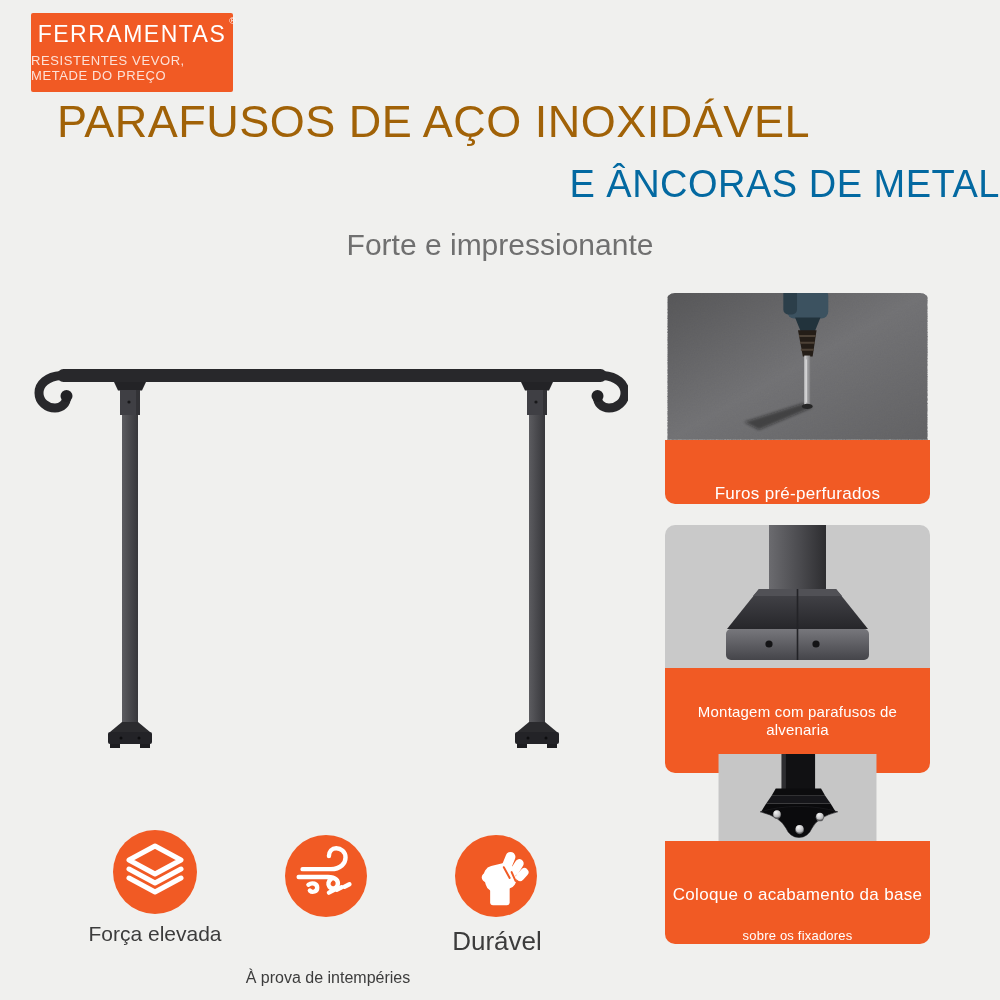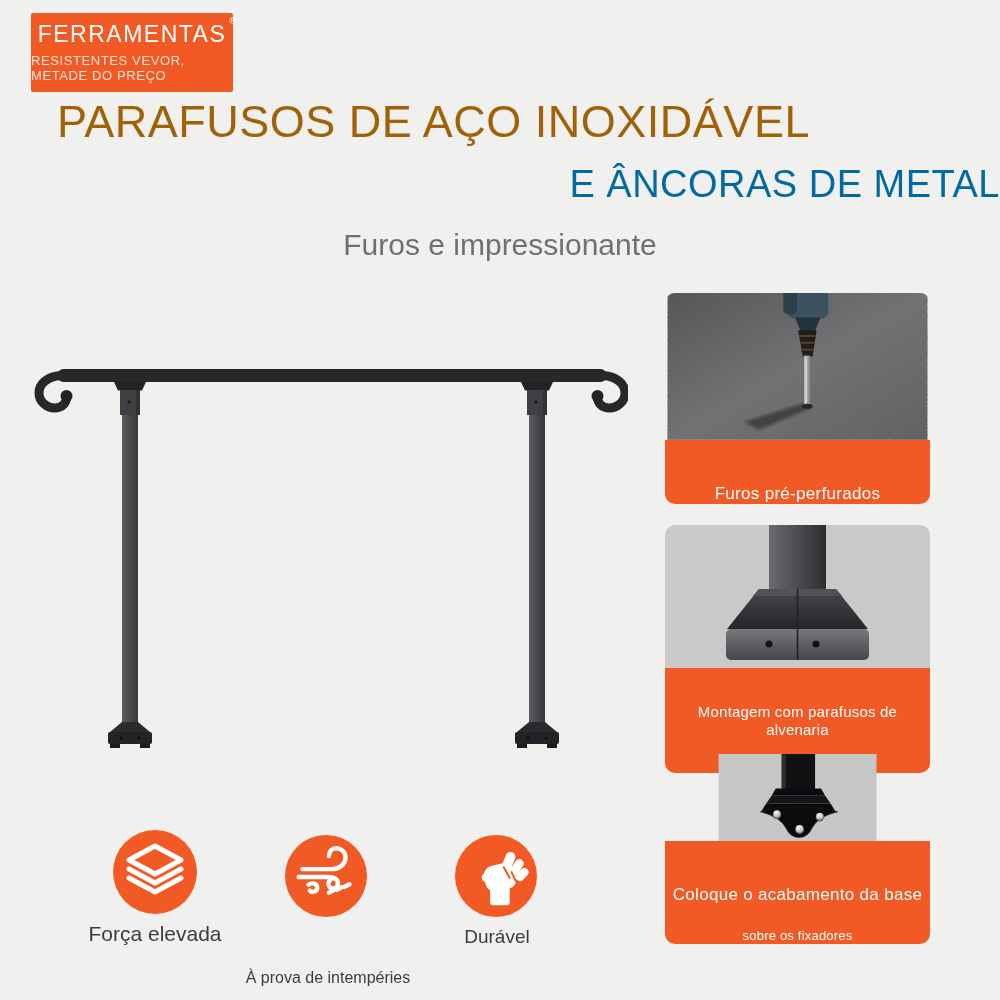--- a/index.html
+++ b/index.html
@@ -59,38 +59,38 @@
   .cap-sm { font-size:13px; letter-spacing:.2px; margin-top:23px; }
 
   
   .feat-icon { position:absolute; }
   #feat1-icon { left:113px; top:830px; }
   #feat2-icon { left:285px; top:835px; }
   #feat3-icon { left:455px; top:835px; }
   .feat-label { position:absolute; text-align:center; color:#3c3c3c; }
   #feat1-label { left:60px;  top:922px; width:190px; font-size:21px; }
   #feat2-label { left:233px; top:929px; width:190px; font-size:16px;margin-top:40px; }
-  #feat3-label { left:432px; top:926px; width:130px; font-size:19px; }
+  #feat3-label { left:432px; top:926px; width:130px; font-size:26px; }
 </style>
 </head>
 <body>
 
 <div class="stage">
 
   <div class="logo">
     <div class="logo-main">
       <span>FERRAMENTAS</span>
       <span class="logo-reg">®</span>
     </div>
     <div class="logo-tagline">RESISTENTES VEVOR, METADE DO PREÇO</div>
   </div>
 
   <div class="title1">PARAFUSOS DE AÇO INOXIDÁVEL</div>
   <div class="title2">E ÂNCORAS DE METAL</div>
-  <div class="subtitle">Furos e impressionante</div>
+  <div class="subtitle">Forte e impressionante</div>
 
   <svg class="hero-svg" width="600" height="400" viewBox="0 0 600 400">
     <defs>
       <linearGradient id="postGrad" x1="0" y1="0" x2="1" y2="0">
         <stop offset="0" stop-color="#5c5c60"></stop>
         <stop offset=".55" stop-color="#47474b"></stop>
         <stop offset="1" stop-color="#37373b"></stop>
       </linearGradient>
     </defs>
 

